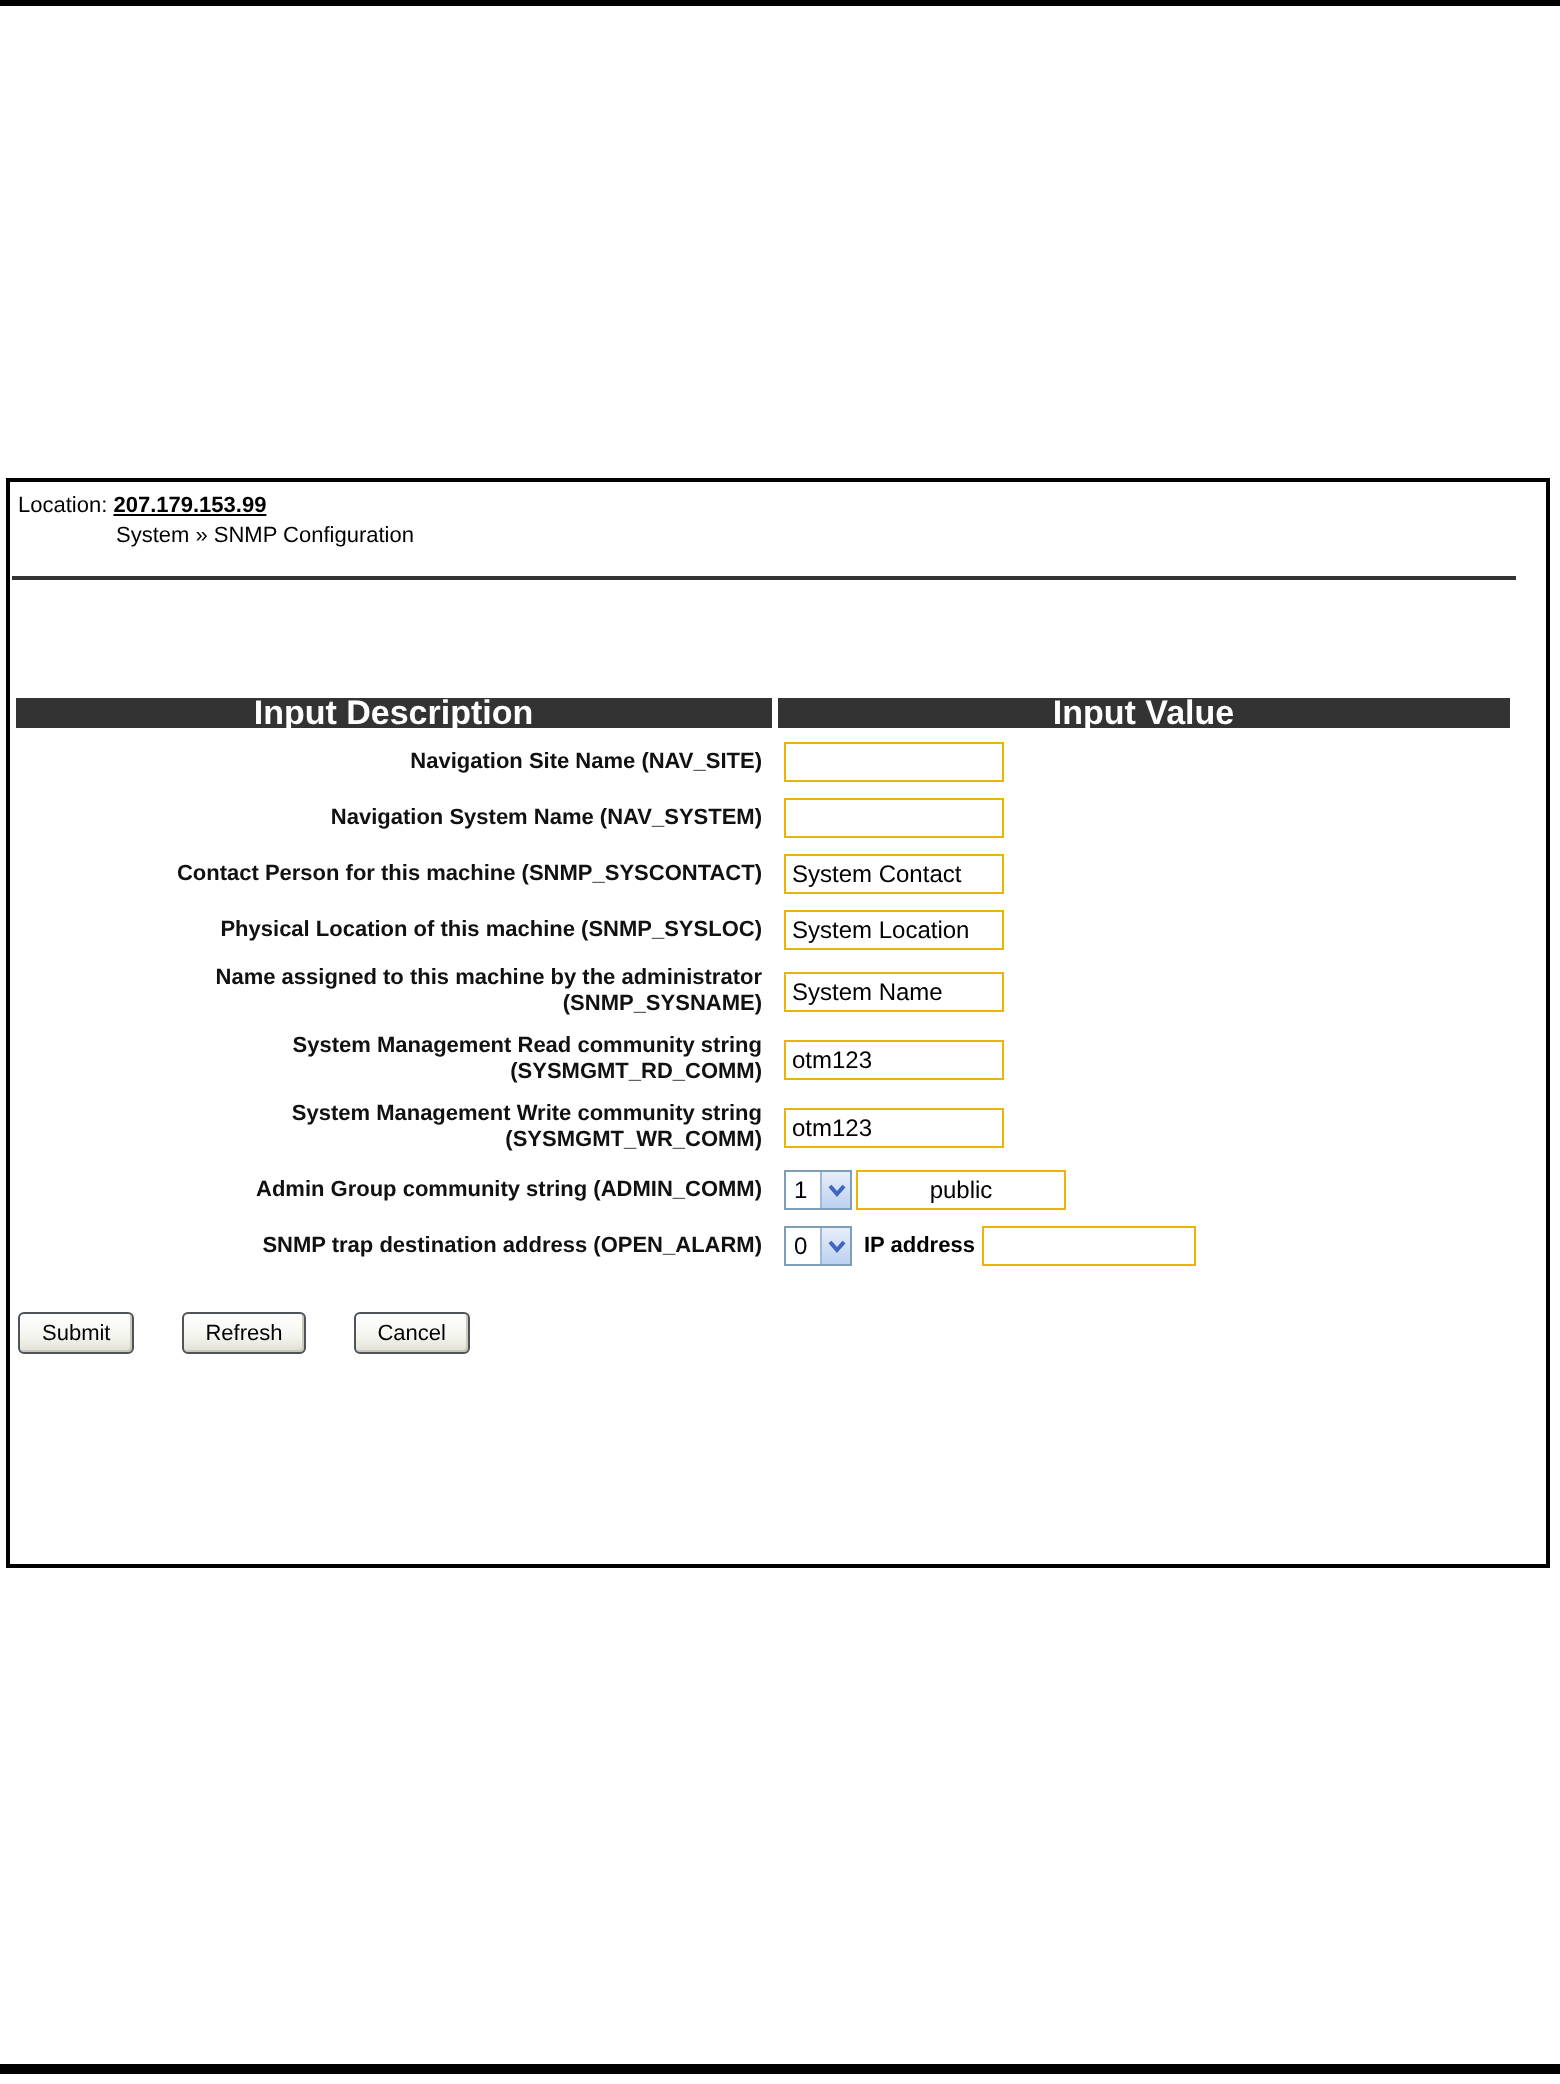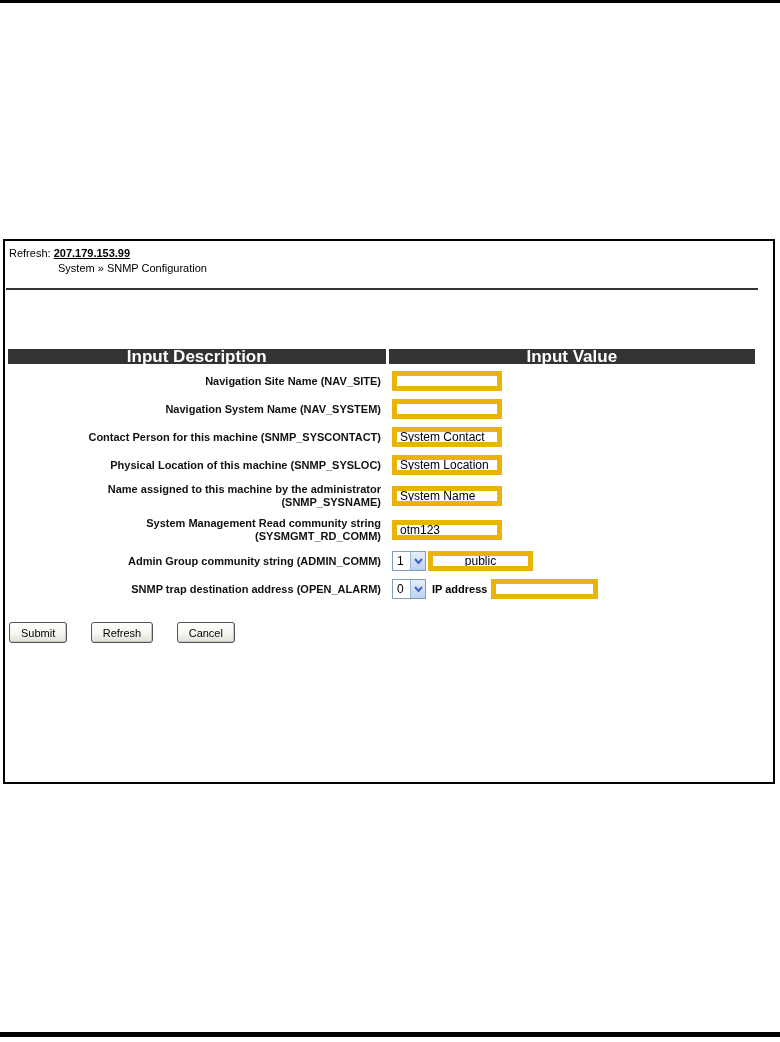--- a/index.html
+++ b/index.html
@@ -39,21 +39,21 @@
     text-align: right; vertical-align: middle;
     font-size: 11px; font-weight: bold; line-height: 13px;
     padding: 4px 6px 4px 26px; color: #111; margin-top: 18px;
   }
   td.val { vertical-align: middle; padding: 4px 0 4px 5px; }
 
   tr.first-row td { padding-top: 7px; }
 
   .xp-input {
     width: 110px; height: 20px;
-    border: 5px solid #eab308; background: #fff;
+    border: 1px solid #eab308; background: #fff;
     font-family: "Liberation Sans", sans-serif; font-size: 12px;
     padding: 0 3px; color: #000; outline: none;
   }
   .xp-input.mid { width: 105px; text-align: center; }
   .xp-input.ip  { width: 107px; }
 
   .xp-select {
     display: inline-flex; align-items: stretch; vertical-align: middle;
     width: 34px; height: 20px;
     border: 1px solid #7f9db9; background: #fff; cursor: default;
@@ -84,21 +84,21 @@
   }
 </style>
 </head>
 <body>
 
 <div class="top-rule"></div>
 
 <div class="frame">
 
   <div class="managing-line">
-    <span>Refresh:</span>
+    <span>Location:</span>
     <span class="managing-ip">207.179.153.99</span>
   </div>
 
   <div class="breadcrumb">System » SNMP Configuration</div>
 
   <div class="title-rule"></div>
 
   <div class="content">
     <table class="cfg">
       <colgroup>
@@ -130,20 +130,24 @@
           </tr>
           <tr>
             <td class="lbl">Name assigned to this machine by the administrator (SNMP_SYSNAME)</td>
             <td class="val"><input type="text" class="xp-input" value="System Name" style=""></td>
           </tr>
           <tr>
             <td class="lbl">System Management Read community string (SYSMGMT_RD_COMM)</td>
             <td class="val"><input type="text" class="xp-input" value="otm123" style=""></td>
           </tr>
           <tr>
+            <td class="lbl">System Management Write community string (SYSMGMT_WR_COMM)</td>
+            <td class="val"><input type="text" class="xp-input" value="otm123" style=""></td>
+          </tr>
+          <tr>
             <td class="lbl">Admin Group community string (ADMIN_COMM)</td>
             <td class="val"><span class="xp-select">
                 <span class="xp-select-value">1</span>
                 <span class="xp-select-btn">
                   <svg width="9" height="7" viewBox="0 0 9 7">
                     <path d="M1 1 L4.5 5 L8 1" fill="none" stroke="#4065c0" stroke-width="2"></path>
                   </svg>
                 </span>
               </span><span class="gap"></span><input type="text" class="xp-input mid" value="public" style=""></td>
           </tr>

